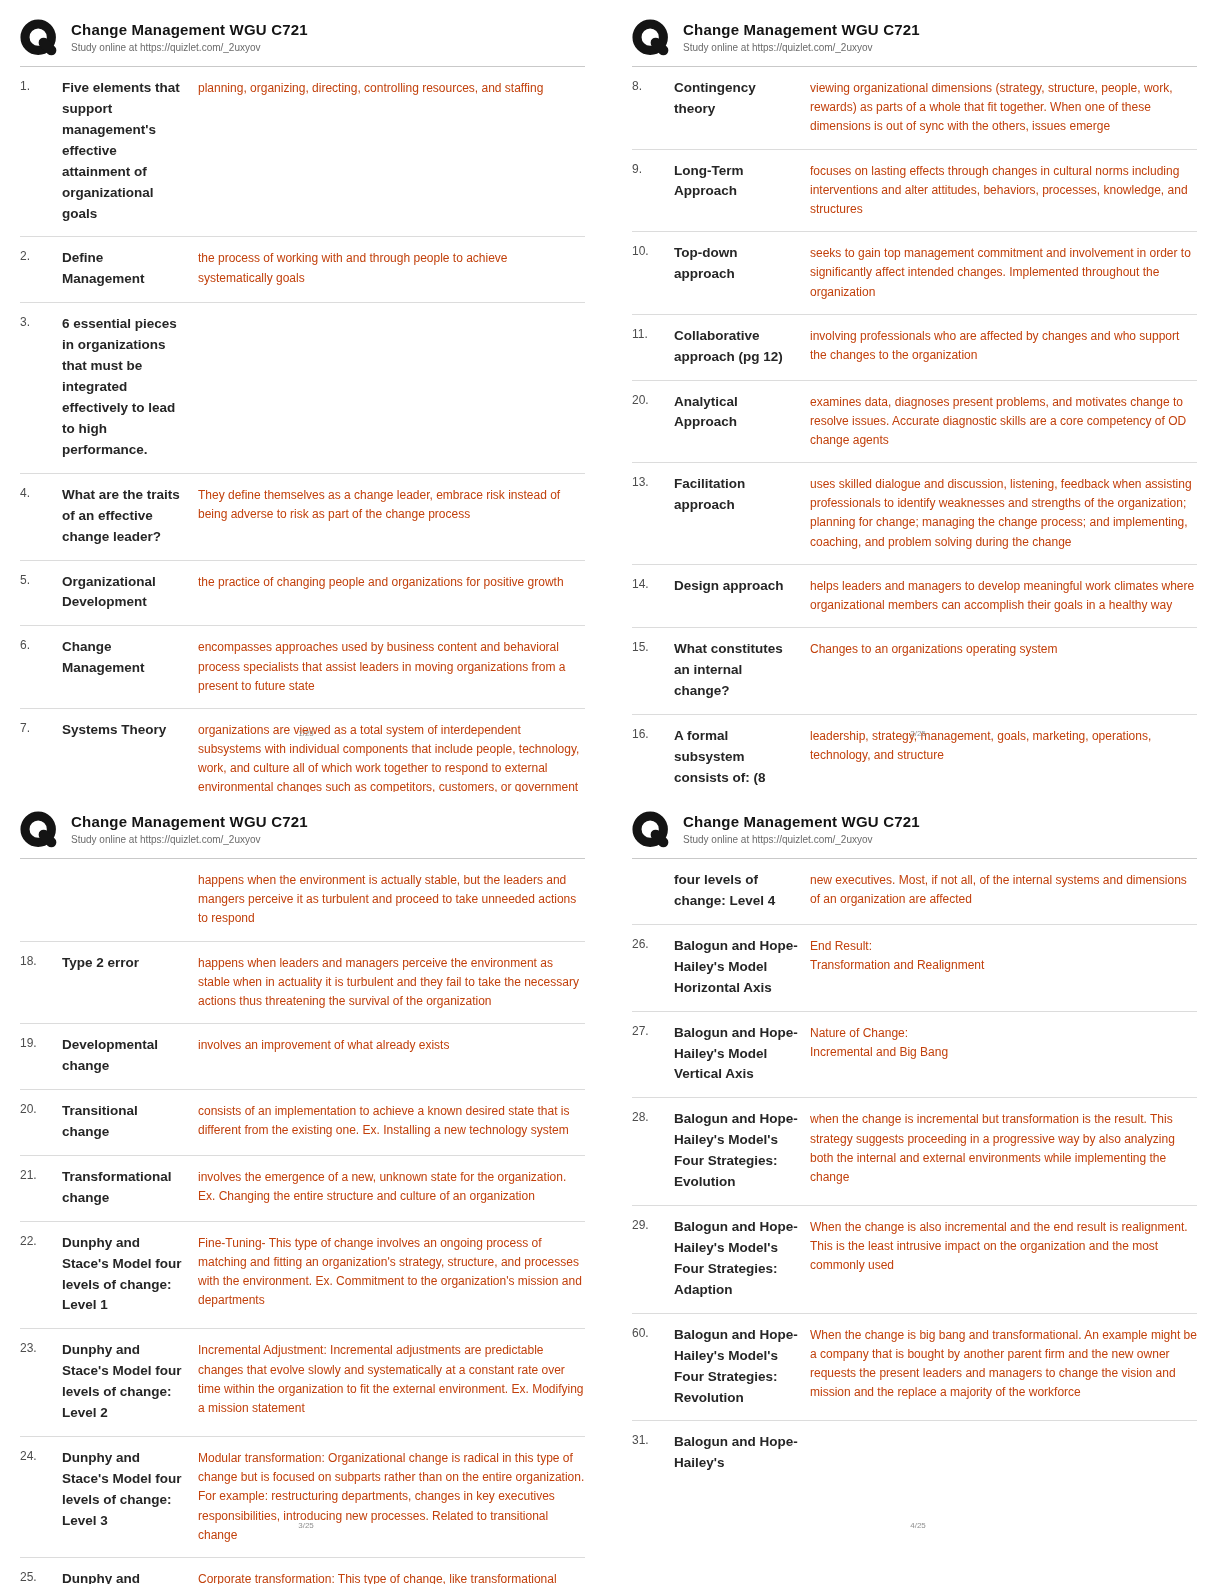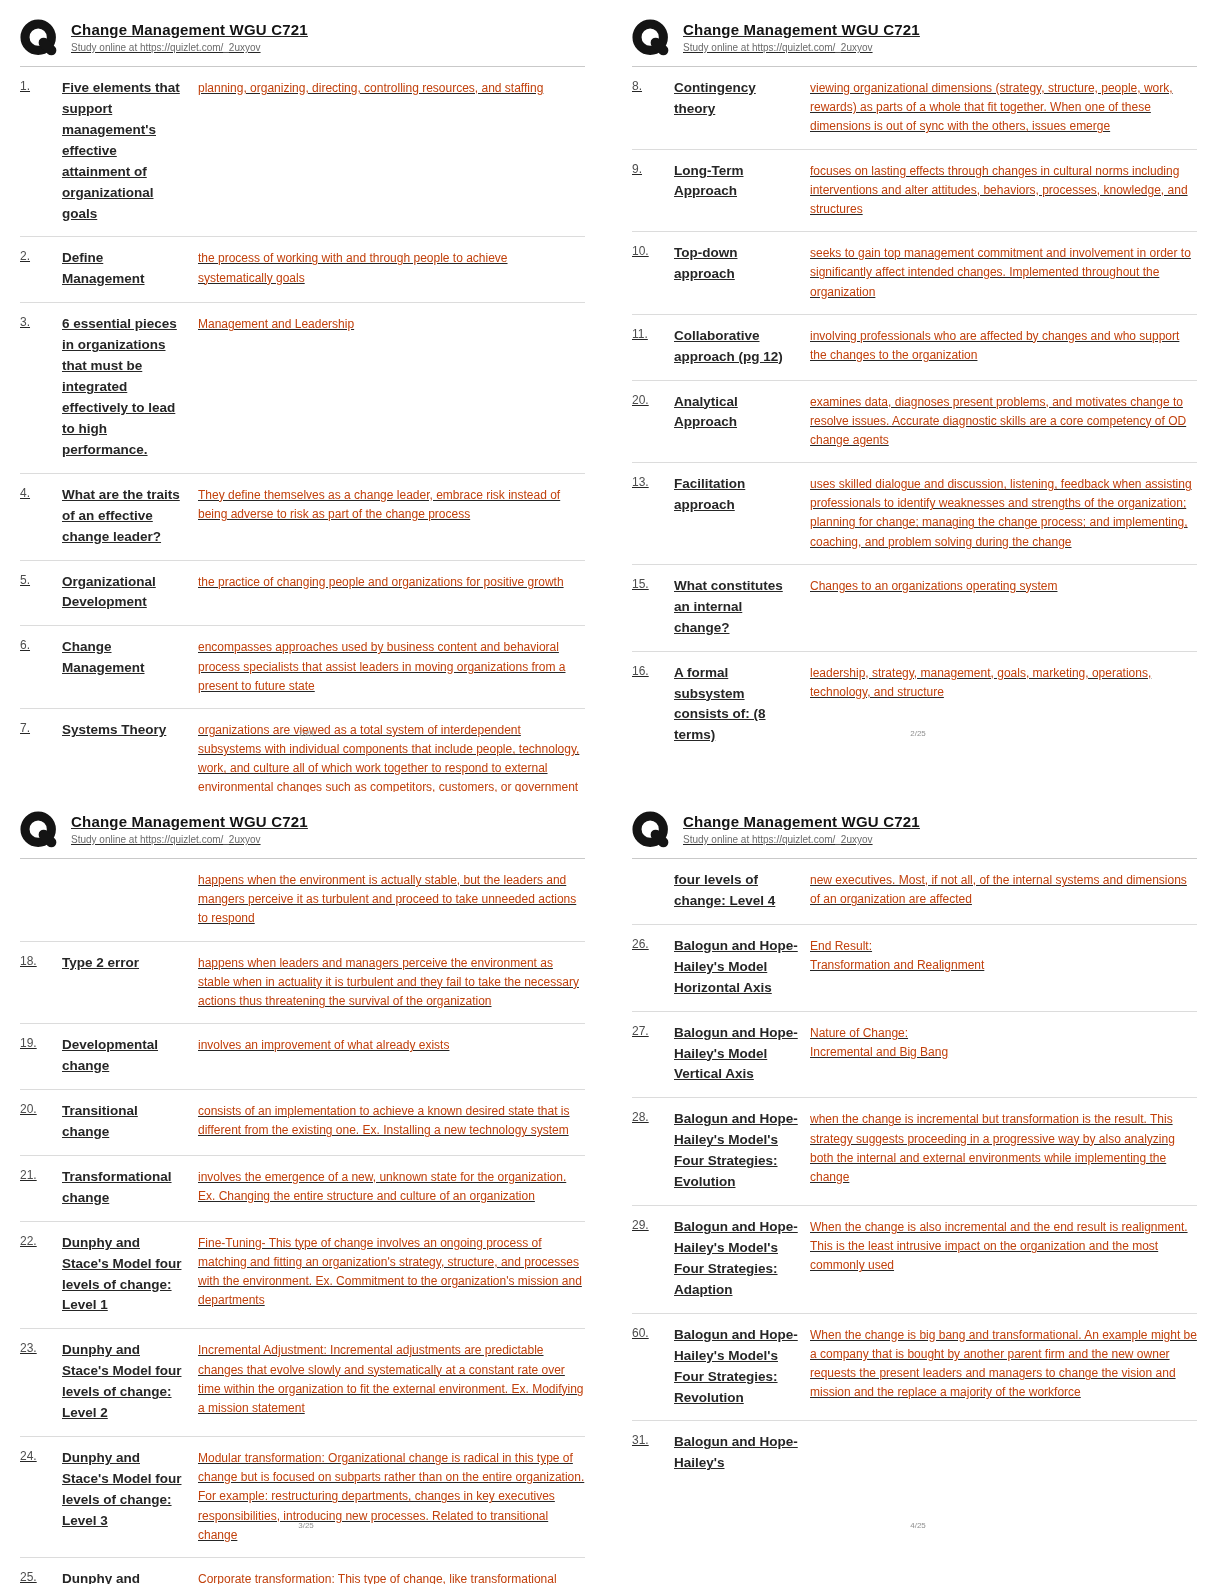--- a/index.html
+++ b/index.html
@@ -6,21 +6,21 @@
   html,body { background:#ffffff; }
   body {
     width:1224px; height:1584px;
     font-family:"Liberation Sans", sans-serif;
     color:#262626;
   }
   .sheet {
     display:grid;
     grid-template-columns:612px 612px;
     grid-template-rows:792px 792px;
-    width:1224px; height:1584px;text-decoration:underline;
+    width:1224px; height:1584px;
   }
   .page {
     position:relative;
     padding:20px 27px 56px 20px;
     overflow:hidden;
     background:#fff;
   }
   .page-header {
     display:flex; align-items:flex-start; gap:11px;
     padding-bottom:7px;
@@ -70,21 +70,20 @@
           <div class="def">planning, organizing, directing, controlling resources, and staffing</div>
         </div>
         <div class="entry">
           <div class="num">2.</div>
           <div class="term">Define Management</div>
           <div class="def">the process of working with and through people to achieve systematically goals</div>
         </div>
         <div class="entry">
           <div class="num">3.</div>
           <div class="term">6 essential pieces in organizations that must be integrated effectively to lead to high performance.</div>
-          <div class="def">Management and Leadership</div>
         </div>
         <div class="entry">
           <div class="num">4.</div>
           <div class="term">What are the traits of an effective change leader?</div>
           <div class="def">They define themselves as a change leader, embrace risk instead of being adverse to risk as part of the change process</div>
         </div>
         <div class="entry">
           <div class="num">5.</div>
           <div class="term">Organizational Development</div>
           <div class="def">the practice of changing people and organizations for positive growth</div>
@@ -137,20 +136,25 @@
         </div>
         <div class="entry">
           <div class="num">20.</div>
           <div class="term">Analytical Approach</div>
           <div class="def">examines data, diagnoses present problems, and motivates change to resolve issues. Accurate diagnostic skills are a core competency of OD change agents</div>
         </div>
         <div class="entry">
           <div class="num">13.</div>
           <div class="term">Facilitation approach</div>
           <div class="def">uses skilled dialogue and discussion, listening, feedback when assisting professionals to identify weaknesses and strengths of the organization; planning for change; managing the change process; and implementing, coaching, and problem solving during the change</div>
+        </div>
+        <div class="entry">
+          <div class="num">14.</div>
+          <div class="term">Design approach</div>
+          <div class="def">helps leaders and managers to develop meaningful work climates where organizational members can accomplish their goals in a healthy way</div>
         </div>
         <div class="entry">
           <div class="num">15.</div>
           <div class="term">What constitutes an internal change?</div>
           <div class="def">Changes to an organizations operating system</div>
         </div>
         <div class="entry">
           <div class="num">16.</div>
           <div class="term">A formal subsystem consists of: (8 terms)</div>
           <div class="def">leadership, strategy, management, goals, marketing, operations, technology, and structure</div>

